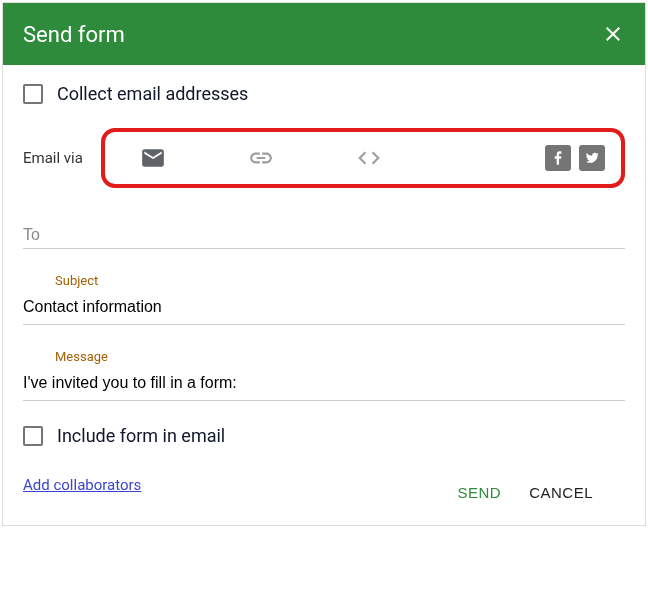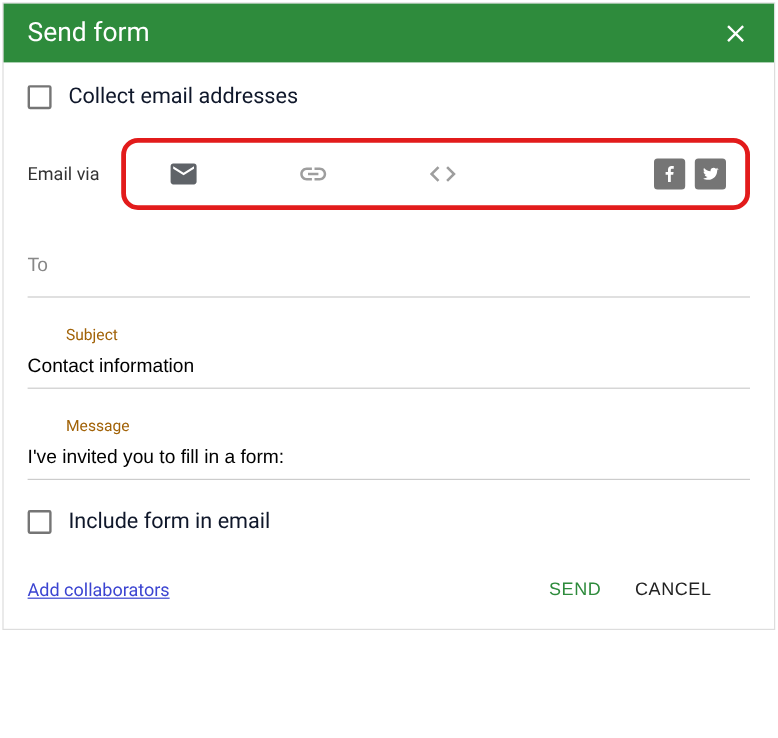--- a/index.html
+++ b/index.html
@@ -1,18 +1,18 @@
 <!DOCTYPE html>
 <html><head>
 <meta charset="utf-8">
 <style>
   * { box-sizing: border-box; margin: 0; padding: 0; }
   body { font-family: Roboto, Arial, sans-serif; background: #fff; width: 648px; height: 615px; overflow: hidden; }
   .dialog { width: 644px; margin: 2px; border: 1px solid #ddd; background: #fff; }
-  .header { background: #2e8b3c; color: #fff; display: flex; align-items: center; justify-content: space-between; padding: 0 20px; height: 49px; }
+  .header { background: #2e8b3c; color: #fff; display: flex; align-items: center; justify-content: space-between; padding: 0 20px; height: 62px; }
   .header-title { font-size: 22px; font-weight: 400; }
   .close-btn { width: 24px; height: 24px; cursor: pointer; }
   .close-btn svg { width: 24px; height: 24px; }
   .content { padding: 18px 20px 16px 20px; }
   .row { display: flex; align-items: center; }
   .checkbox { width: 20px; height: 20px; border: 2px solid #757575; border-radius: 2px; margin-right: 14px; cursor: pointer; flex-shrink: 0; }
   .checkbox-label { font-size: 18px; color: #0f172a; }
   .sendvia-row { display: flex; align-items: center; margin-top: 24px; }
   .sendvia-label { font-size: 15px; color: #333; width: 78px; }
   .sendvia-box { position: relative; flex: 1; border: 4px solid #e21b1b; border-radius: 14px; height: 60px; display: flex; align-items: center; padding: 0 16px; background: #fff; }
@@ -21,23 +21,23 @@
   .tab-icon svg { width: 26px; height: 26px; }
   .social { margin-left: auto; display: flex; gap: 8px; }
   .social-btn { width: 26px; height: 26px; background: #757575; border-radius: 3px; display: flex; align-items: center; justify-content: center; cursor: pointer; }
   .social-btn svg { width: 16px; height: 16px; fill: #fff; }
   .section { padding: 18px 20px 0 20px; }
   .section-heading { font-size: 20px; color: #222; margin-bottom: 28px; }
   .field { margin-bottom: 24px; }
   .field-label { font-size: 13px; color: #a16207; margin-bottom: 6px; display: block; margin-left: 32px; }
   .field-input { width: 100%; border: none; border-bottom: 1px solid #ccc; font-size: 16px; padding: 4px 0 8px 0; outline: none; color: #000000; background: transparent; }
   .field-input::placeholder { color: #888; }
-  .to-input { font-size: 16px; color: #888; padding-bottom: 16px; }
+  .to-input { font-size: 16px; color: #888; padding-bottom: 4px; }
   .include-row { display: flex; align-items: center; margin-top: 4px; margin-bottom: 30px; }
-  .footer { display: flex; align-items: center; padding: 0 20px 16px 20px; }
+  .footer { display: flex; align-items: flex-start; padding: 0 20px 16px 20px; }
   .add-collab { color: #3b44d1; font-size: 15px; text-decoration: underline; cursor: pointer; }
   .footer-spacer { flex: 1; }
   .btn { font-size: 15px; font-weight: 500; letter-spacing: 0.5px; padding: 8px 14px; cursor: pointer; background: none; border: none; text-transform: uppercase; }
   .btn-cancel { color: #222; margin-right: 18px; }
   .btn-send { color: #2e8b3c; }
 </style>
 </head>
 <body>
 
 <div class="dialog">

